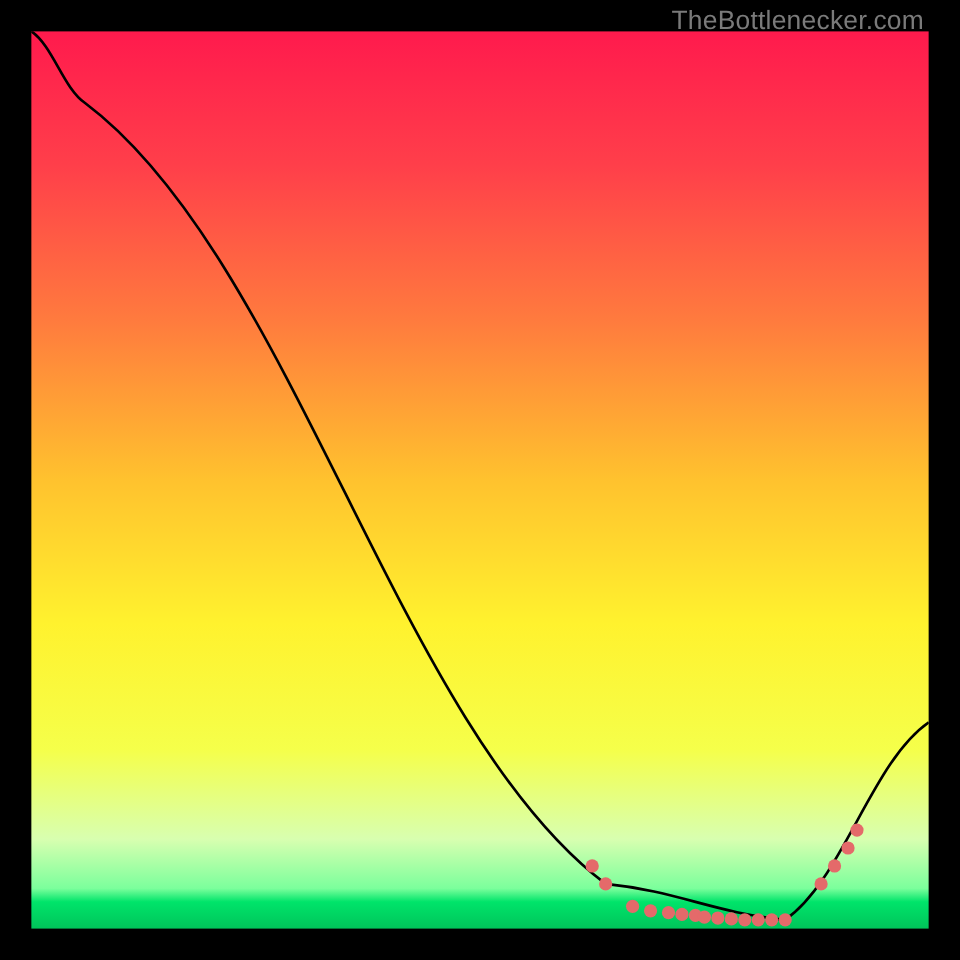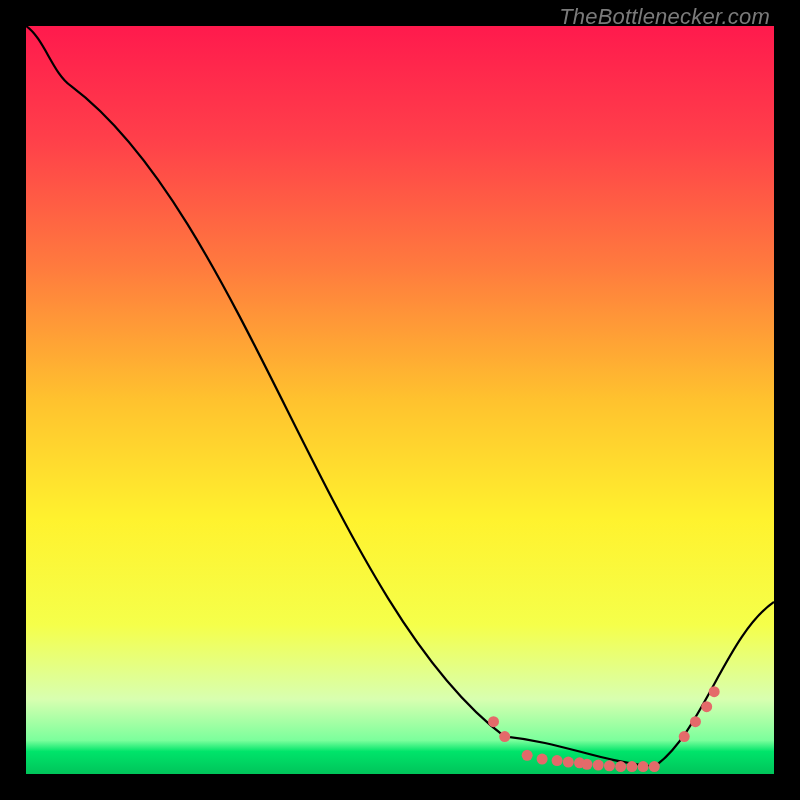--- a/index.html
+++ b/index.html
@@ -27,21 +27,20 @@
     height: 748px;
   }
   .watermark {
     position: absolute;
     top: 4px;
     right: 30px;
     color: #7a7a7a;
     font-size: 22px;
     font-weight: 500;
     letter-spacing: 0.2px;
-    font-style: italic;
   }
 </style>
 </head>
 <body>
 
 <div class="watermark">TheBottlenecker.com</div>
 
 <div class="frame">
   <svg class="plot-area" viewBox="0 0 748 748" preserveAspectRatio="none">
     <defs>

